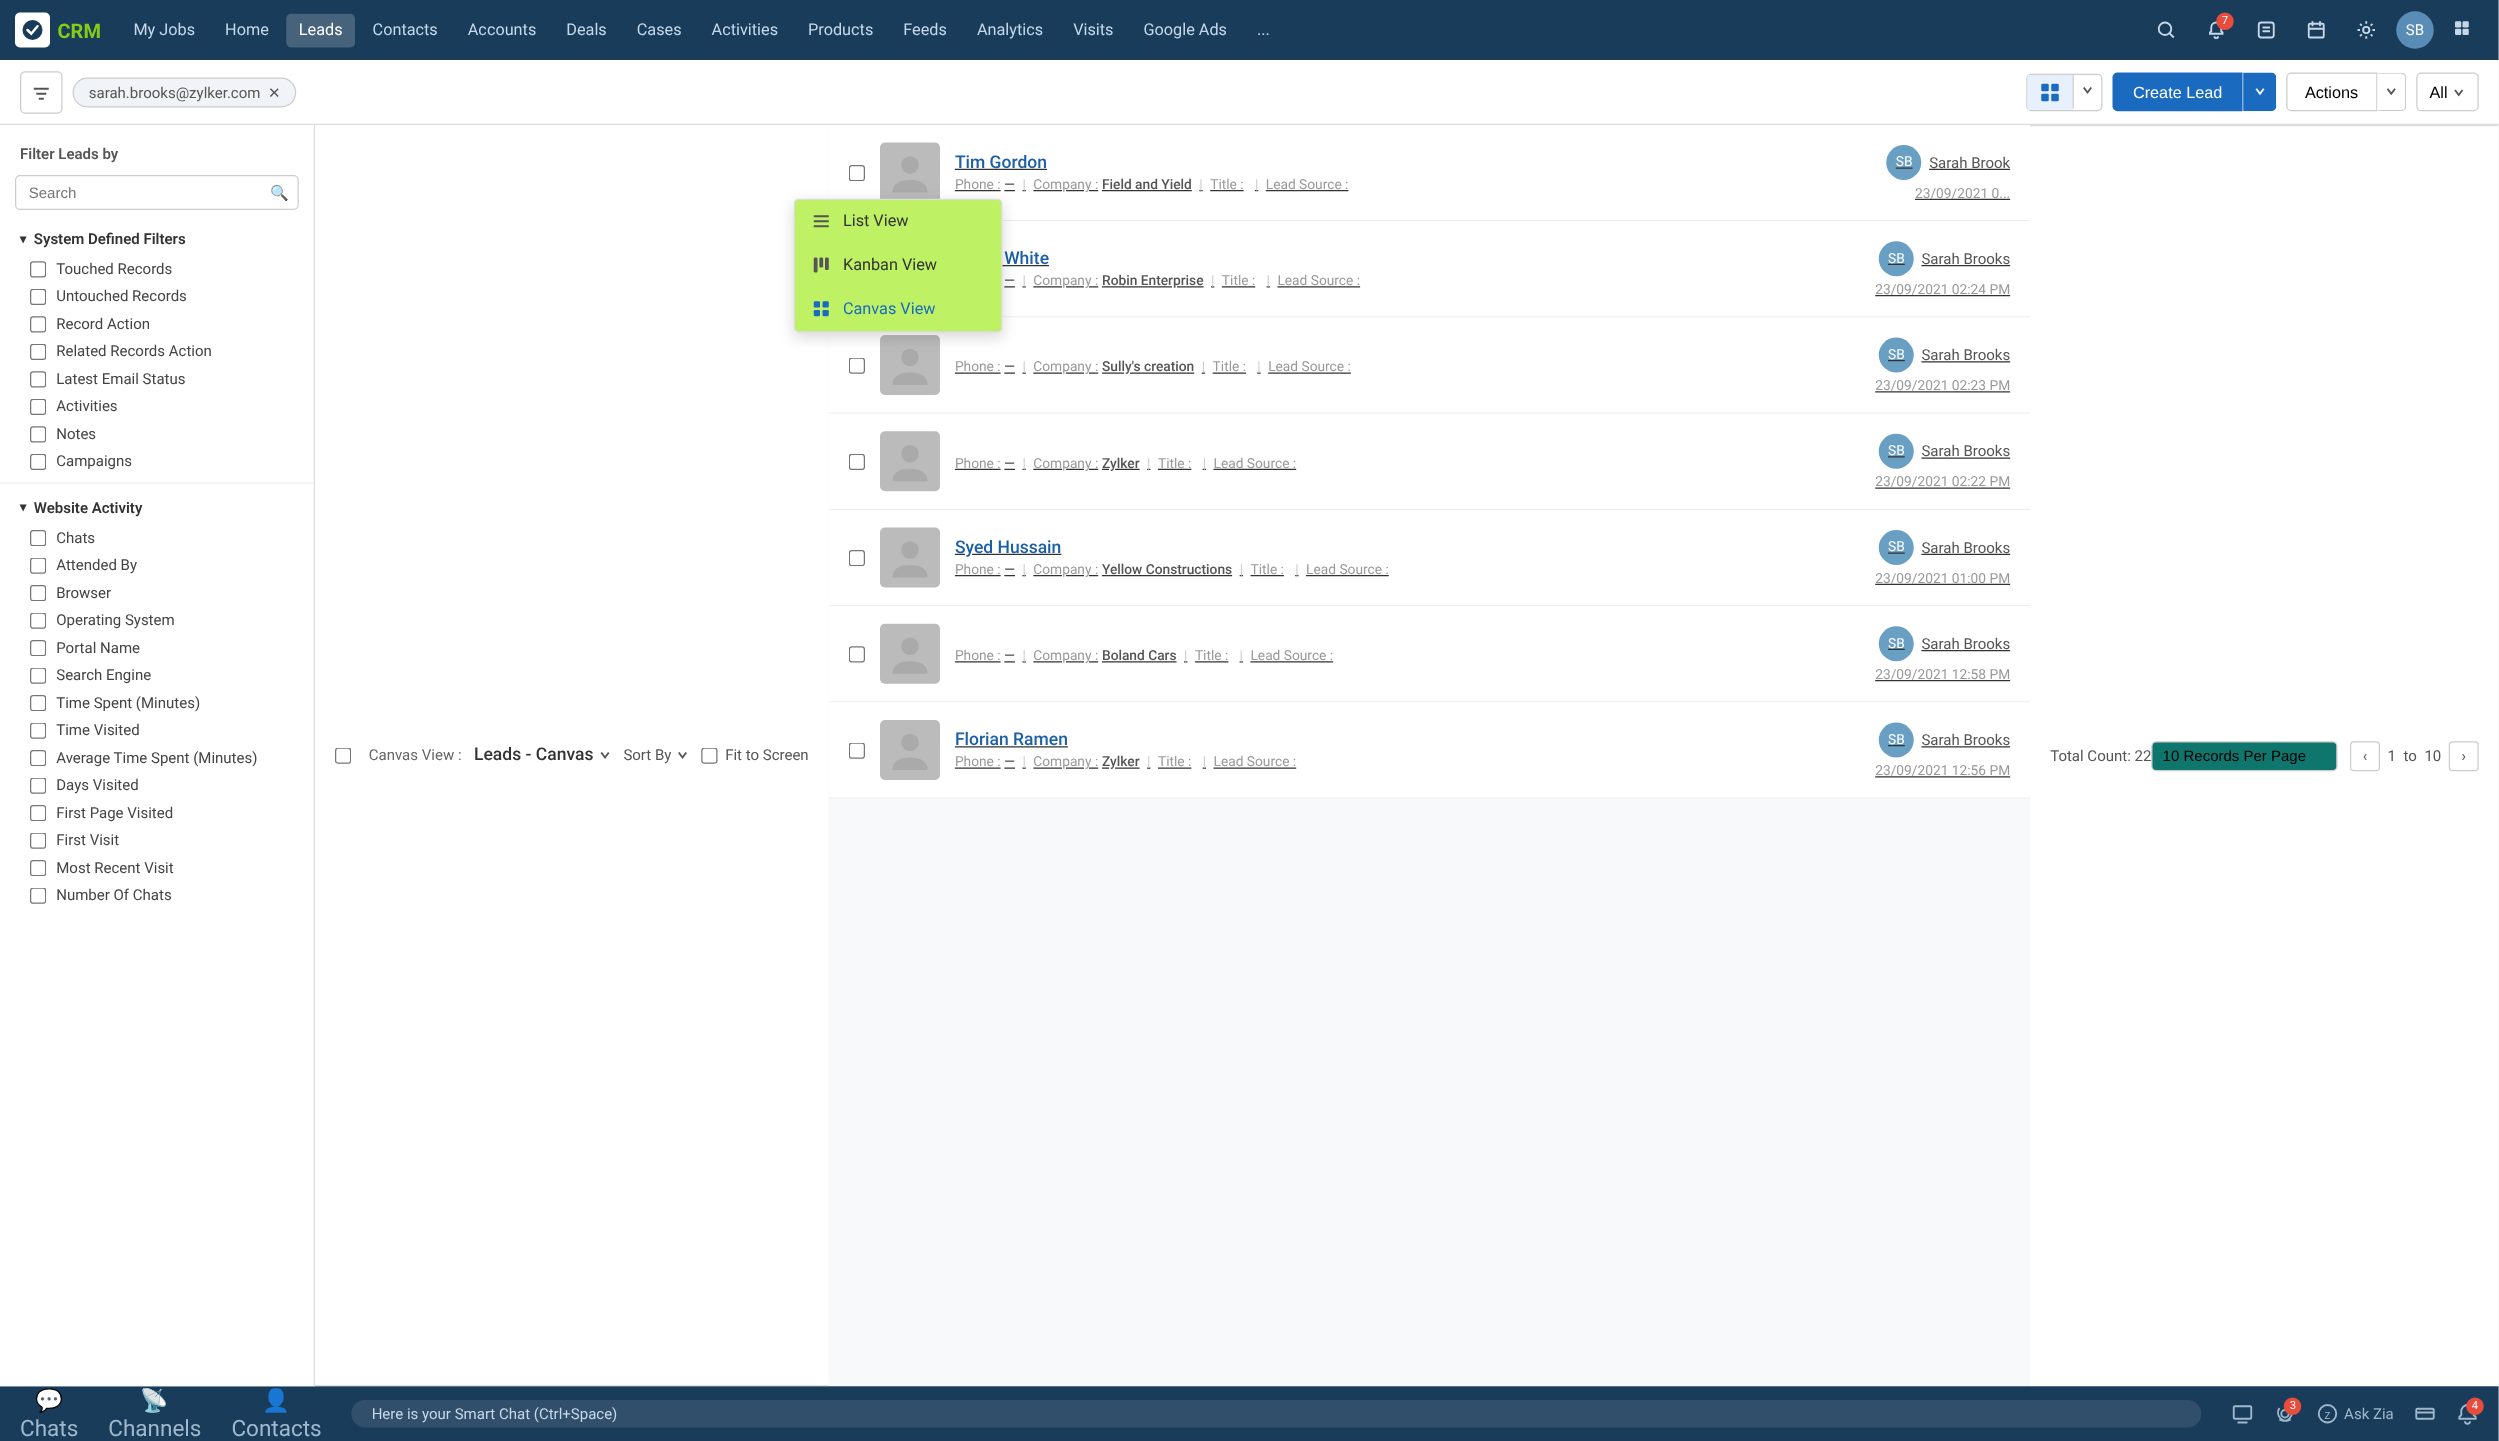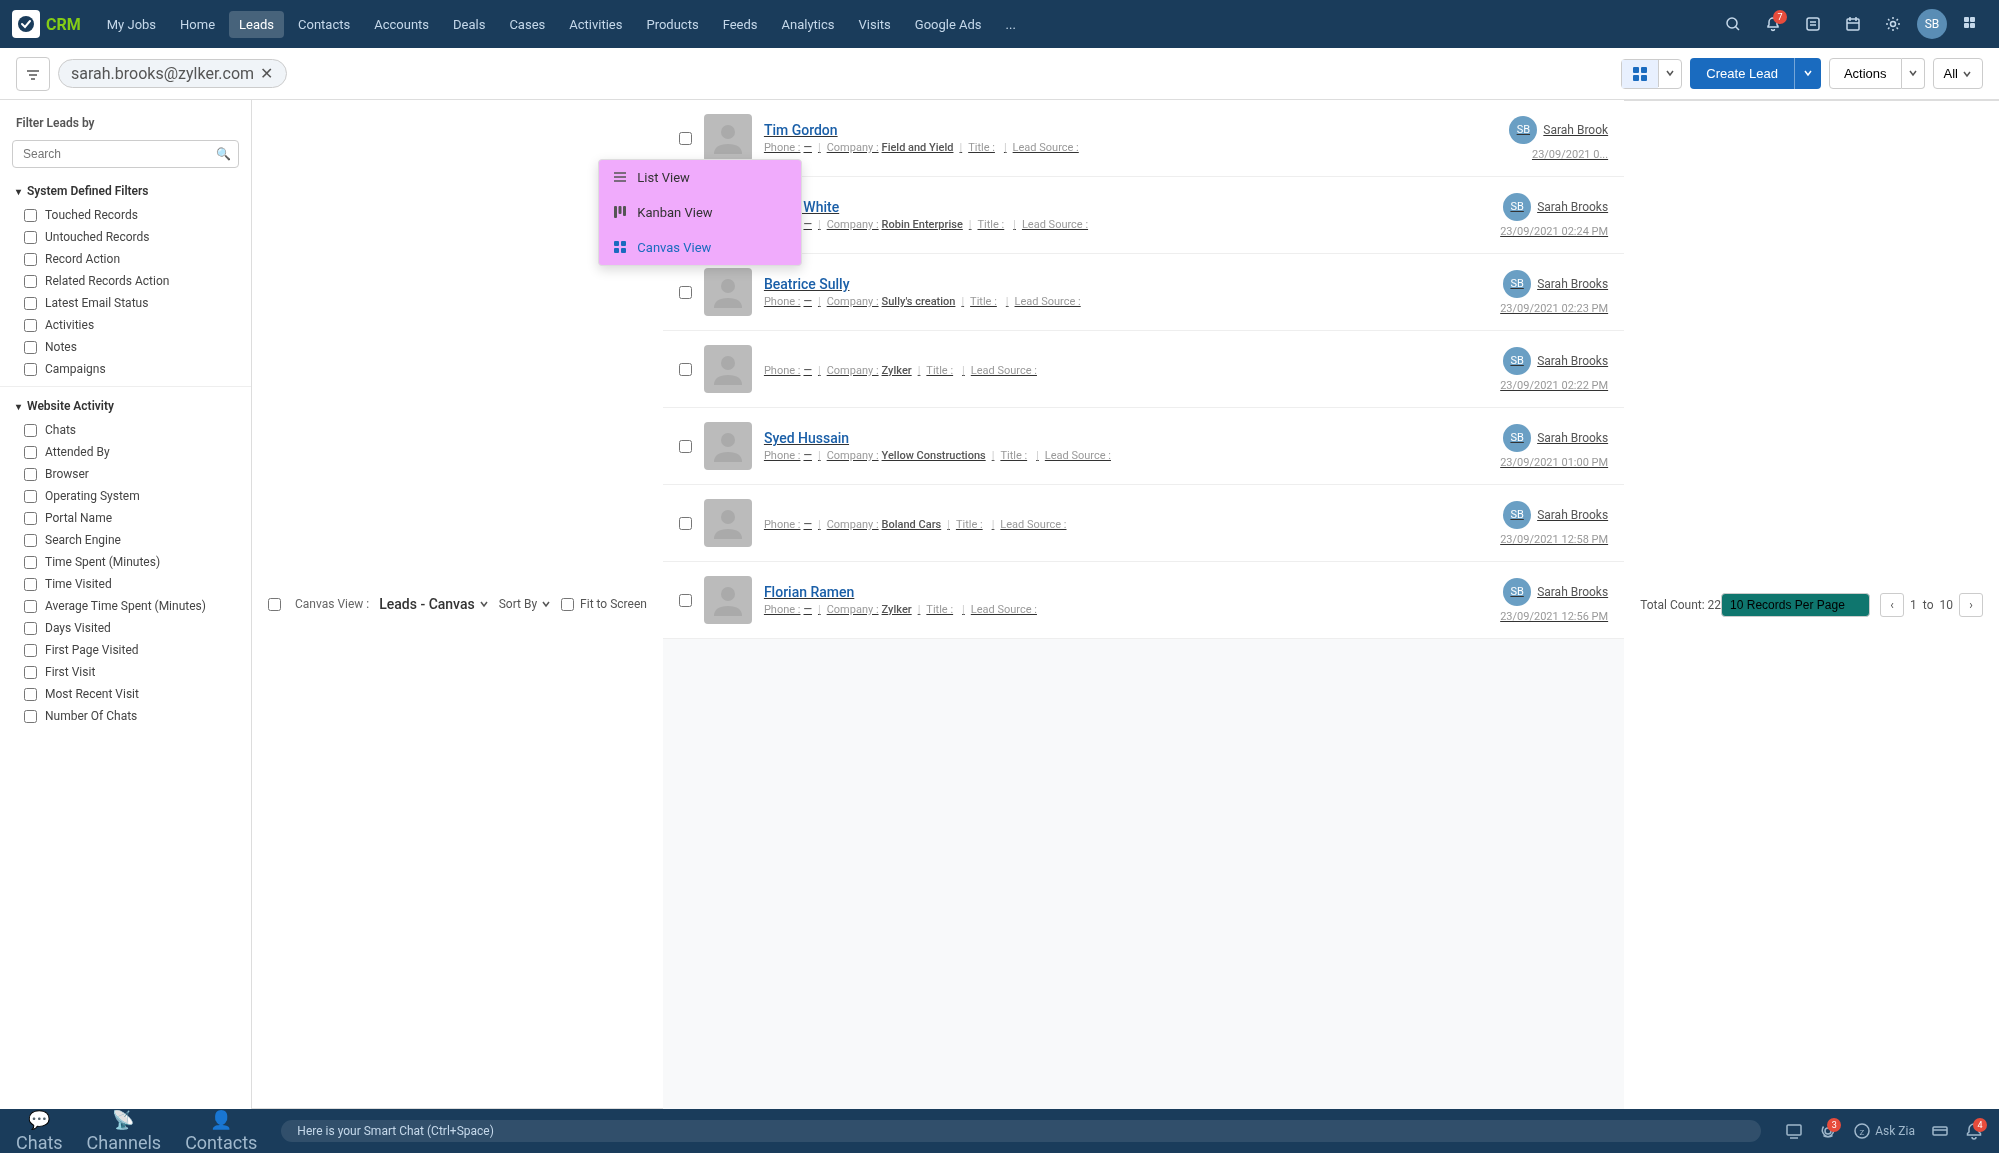--- a/index.html
+++ b/index.html
@@ -14,34 +14,34 @@
     .nav-item.active { background: rgba(255,255,255,0.2); color: #fff; }
     .nav-spacer { flex: 1; }
     .nav-icons { display: flex; align-items: center; gap: 8px; }
     .nav-icon-btn { width: 32px; height: 32px; display: flex; align-items: center; justify-content: center; color: #c5d8ea; cursor: pointer; border-radius: 4px; position: relative; }
     .badge { position: absolute; top: 2px; right: 2px; background: #e74c3c; color: #fff; border-radius: 50%; width: 14px; height: 14px; font-size: 9px; display: flex; align-items: center; justify-content: center; }
     .avatar { width: 30px; height: 30px; border-radius: 50%; background: #5a8db5; display: flex; align-items: center; justify-content: center; color: #fff; font-size: 12px; cursor: pointer; }
 
     
     .toolbar { background: #fff; border-bottom: 1px solid #ddd; height: 52px; display: flex; align-items: center; padding: 0 16px; gap: 8px; }
     .filter-btn { width: 34px; height: 34px; border: 1px solid #ccc; border-radius: 4px; display: flex; align-items: center; justify-content: center; cursor: pointer; background: #fff; }
-    .email-badge { background: #f0f4f8; border: 1px solid #ccc; border-radius: 16px; padding: 4px 12px; font-size: 16px; color: #555; display: flex; align-items: center; gap: 6px; cursor: pointer; }
+    .email-badge { background: #f0f4f8; border: 1px solid #ccc; border-radius: 16px; padding: 4px 12px; font-size: 12px; color: #555; display: flex; align-items: center; gap: 6px; cursor: pointer; }
     .toolbar-right { margin-left: auto; display: flex; align-items: center; gap: 8px; }
     .view-toggle { border: 1px solid #ccc; border-radius: 4px; display: flex; align-items: center; background: #fff; cursor: pointer; }
     .view-toggle-btn { padding: 6px 10px; display: flex; align-items: center; justify-content: center; }
     .view-toggle-btn.active { background: #e8f0fe; }
     .view-dropdown-arrow { padding: 6px 6px; border-left: 1px solid #ccc; }
     .create-lead-btn { background: #1a6bbf; color: #fff; border: none; border-radius: 4px 0 0 4px; padding: 8px 16px; font-size: 13px; cursor: pointer; }
     .create-lead-split { background: #1a6bbf; color: #fff; border: none; border-left: 1px solid rgba(255,255,255,0.4); border-radius: 0 4px 4px 0; padding: 8px 8px; cursor: pointer; }
     .actions-btn { background: #fff; border: 1px solid #ccc; border-radius: 4px 0 0 4px; padding: 7px 14px; font-size: 13px; cursor: pointer; }
     .actions-split { background: #fff; border: 1px solid #ccc; border-left: none; border-radius: 0 4px 4px 0; padding: 7px 6px; cursor: pointer; }
     .all-btn { background: #fff; border: 1px solid #ccc; border-radius: 4px; padding: 7px 10px; font-size: 13px; cursor: pointer; display: flex; align-items: center; gap: 4px; }
 
     
-    .view-dropdown { position: absolute; top: 100px; right: 880px; background: #f0abfc; border: 1px solid #ddd; border-radius: 4px; box-shadow: 0 4px 12px rgba(0,0,0,0.15); width: 204px; z-index: 100; }
+    .view-dropdown { position: absolute; top: 100px; right: 880px; background: #bef264; border: 1px solid #ddd; border-radius: 4px; box-shadow: 0 4px 12px rgba(0,0,0,0.15); width: 167px; z-index: 100; }
     .dropdown-item { display: flex; align-items: center; gap: 10px; padding: 10px 14px; cursor: pointer; font-size: 13px; }
     .dropdown-item.active { color: #1a6bbf; }
 
     
     .main-layout { display: flex; height: calc(1153px - 48px - 52px - 44px); }
 
     
     .sidebar { width: 252px; background: #fff; border-right: 1px solid #ddd; overflow-y: auto; flex-shrink: 0; padding: 12px 0; }
     .sidebar-title { padding: 4px 16px 10px; font-size: 12px; font-weight: 600; color: #555; }
     .sidebar-search { padding: 0 12px 10px; }
@@ -485,21 +485,20 @@
   </div>
         <div class="lead-card">
     <input type="checkbox" style="flex-shrink: 0;">
     <div class="lead-avatar">
       <svg viewBox="0 0 40 40" fill="none">
         <circle cx="20" cy="14" r="7" fill="#aaa"></circle>
         <path d="M6 36 Q6 26 20 26 Q34 26 34 36" fill="#aaa"></path>
       </svg>
     </div>
     <div class="lead-info">
-      <div class="lead-name">Beatrice Sully</div>
       <div class="lead-details">
         <span class="lead-detail-item">
           <span class="lead-detail-label">Phone :</span>
           <span class="lead-detail-value">—</span>
         </span>
         <span class="detail-sep">|</span>
         <span class="lead-detail-item">
           <span class="lead-detail-label">Company :</span>
           <span class="lead-detail-value">Sully's creation</span>
         </span>

